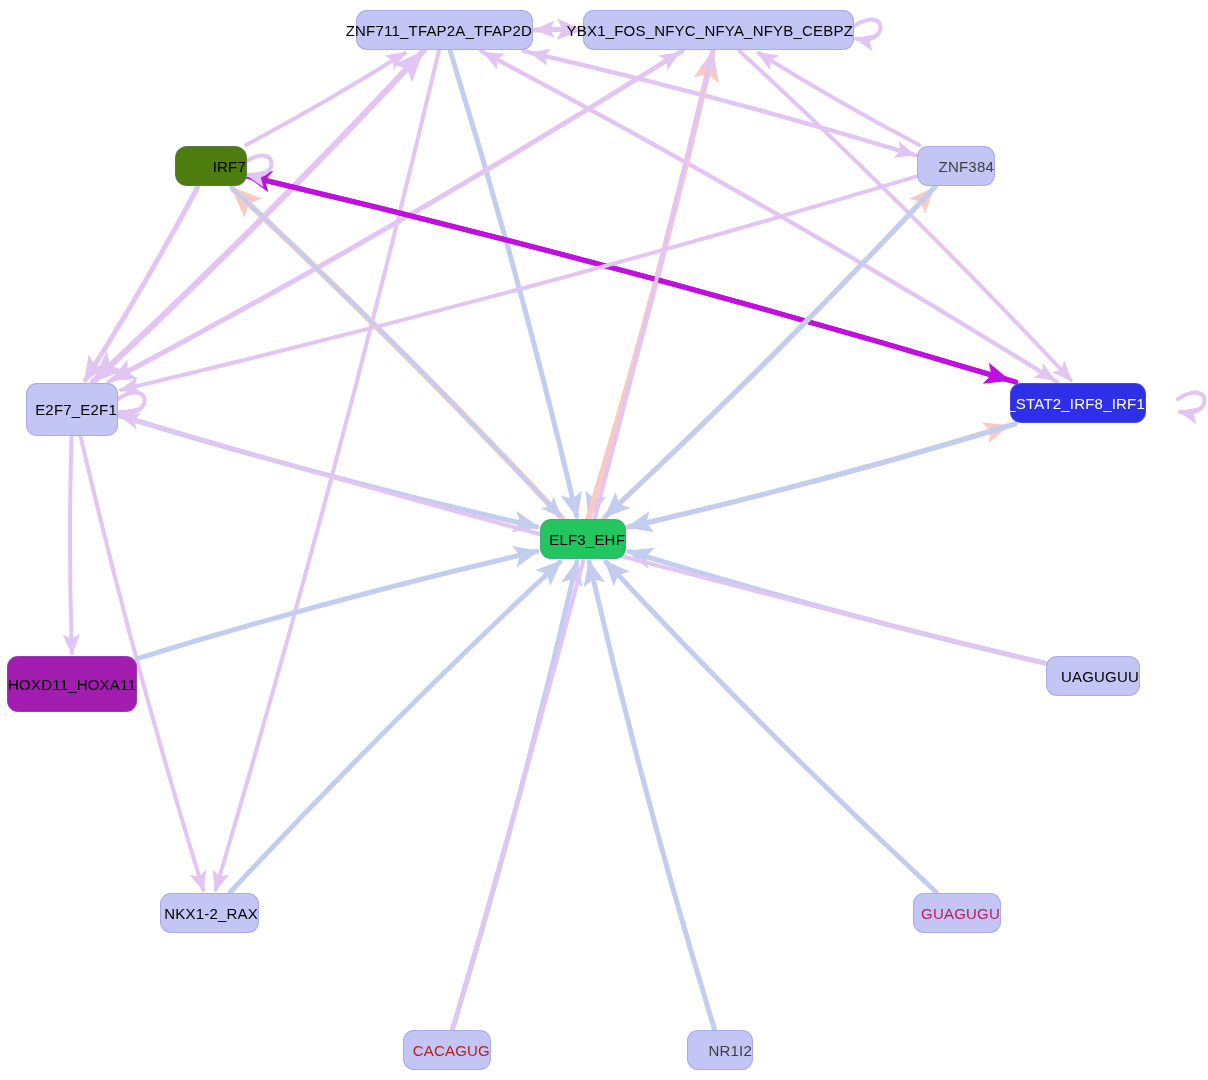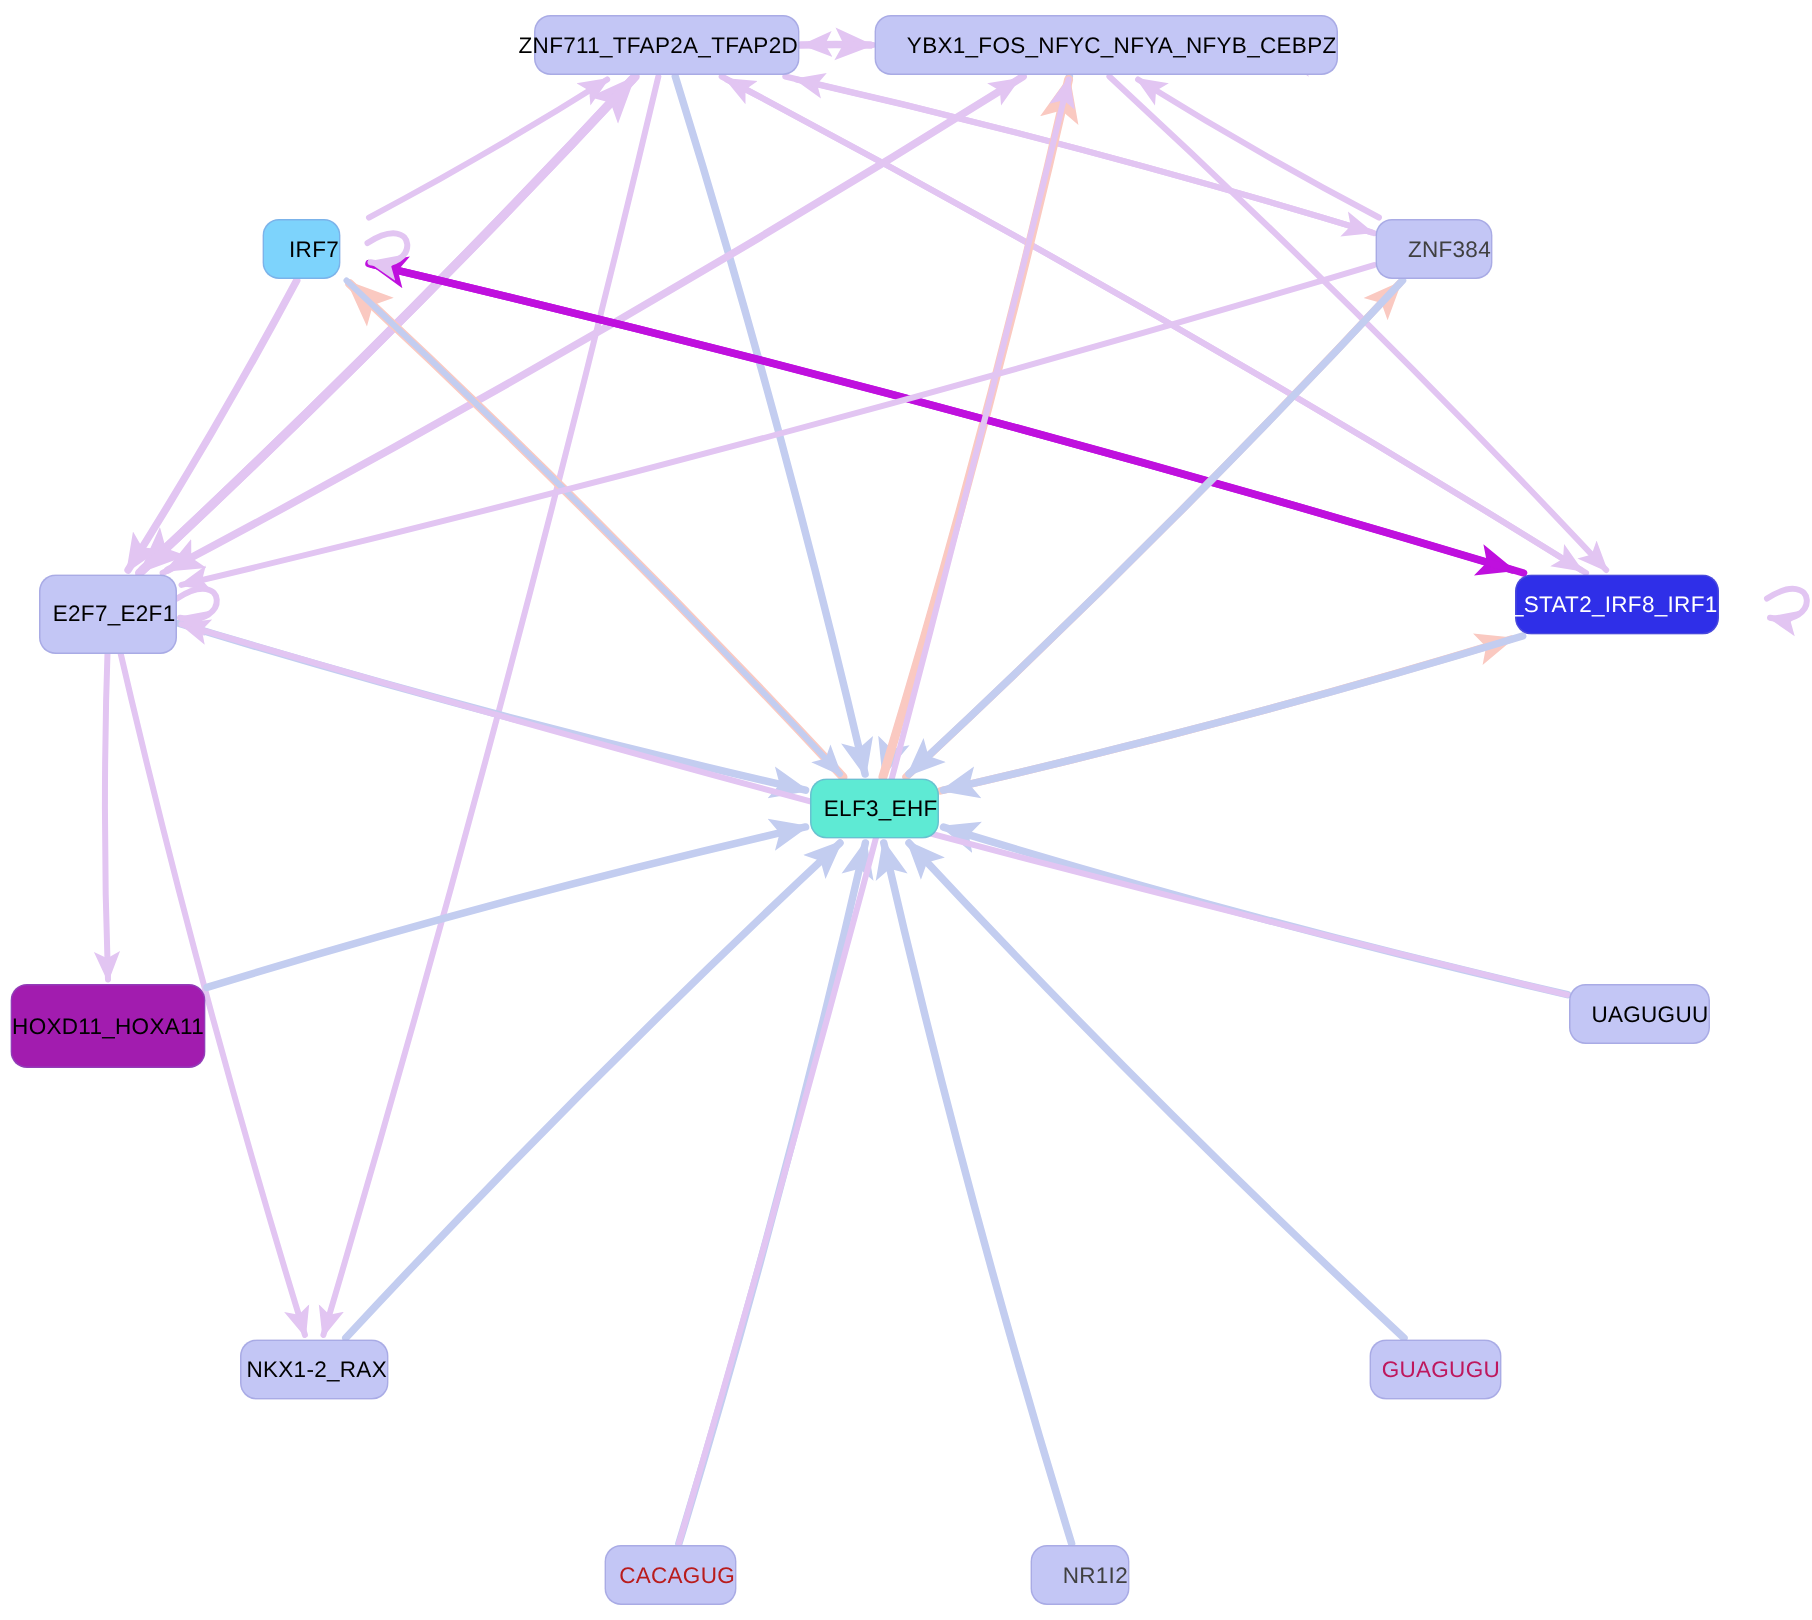--- a/index.html
+++ b/index.html
@@ -101,36 +101,36 @@
       <path d="M714.4,1029.0 Q643.4,797.8 589.2,562.0" fill="none" stroke="#c3cdf0" stroke-width="5" stroke-linecap="round" marker-end="url(#ah1)"></path>
       <path d="M854,26 C888,4 890,46 856,38.8" fill="none" stroke="#e2c5f2" stroke-width="4" stroke-linecap="round" marker-end="url(#ah0)"></path>
       <path d="M245,162 C279,140 281,182 247,174.8" fill="none" stroke="#e2c5f2" stroke-width="4" stroke-linecap="round" marker-end="url(#ah0)"></path>
       <path d="M118,399 C152,377 154,419 120,411.8" fill="none" stroke="#e2c5f2" stroke-width="4" stroke-linecap="round" marker-end="url(#ah0)"></path>
       <path d="M1178,399 C1212,377 1214,419 1180,411.8" fill="none" stroke="#e2c5f2" stroke-width="4" stroke-linecap="round" marker-end="url(#ah0)"></path>
     </svg>
   <div id="node-layer">
       <div class="node" style="left: 356px; top: 10px; width: 177px; height: 40px; background: rgb(195, 198, 245); color: rgb(0, 0, 0);">
         <span class="node-label">ZNF711_TFAP2A_TFAP2D</span>
       </div>
-      <div class="node" style="left: 583px; top: 10px; width: 309px; height: 40px; background: rgb(195, 198, 245); color: rgb(0, 0, 0);">
+      <div class="node" style="left: 583px; top: 10px; width: 271px; height: 40px; background: rgb(195, 198, 245); color: rgb(0, 0, 0);">
         <span class="node-label">YBX1_FOS_NFYC_NFYA_NFYB_CEBPZ</span>
       </div>
-      <div class="node" style="left: 175px; top: 146px; width: 52px; height: 40px; background: #7dd3fc; color: rgb(0, 0, 0);">
+      <div class="node" style="left: 175px; top: 146px; width: 72px; height: 40px; background: #4d7c0f; color: rgb(0, 0, 0); border-radius: 12px;">
         <span class="node-label">IRF7</span>
       </div>
       <div class="node" style="left: 917px; top: 146px; width: 78px; height: 40px; background: rgb(195, 198, 245); color: #404040;">
         <span class="node-label">ZNF384</span>
       </div>
       <div class="node" style="left: 26px; top: 383px; width: 92px; height: 53px; background: rgb(195, 198, 245); color: rgb(0, 0, 0);">
         <span class="node-label">E2F7_E2F1</span>
       </div>
       <div class="node" style="left: 1010px; top: 383px; width: 136px; height: 40px; background: rgb(47, 47, 232); color: #ffffff;">
         <span class="node-label">IRF2_STAT2_IRF8_IRF1</span>
       </div>
-      <div class="node" style="left: 540px; top: 519px; width: 86px; height: 40px; background: #5eead4; color: rgb(0, 0, 0);">
+      <div class="node" style="left: 540px; top: 519px; width: 86px; height: 40px; background: #22c55e; color: rgb(0, 0, 0);">
         <span class="node-label">ELF3_EHF</span>
       </div>
       <div class="node" style="left: 7px; top: 656px; width: 130px; height: 56px; background: #a21caf; color: rgb(0, 0, 0);">
         <span class="node-label">HOXD11_HOXA11</span>
       </div>
       <div class="node" style="left: 1046px; top: 656px; width: 94px; height: 40px; background: rgb(195, 198, 245); color: rgb(0, 0, 0);">
         <span class="node-label">UAGUGUU</span>
       </div>
       <div class="node" style="left: 160px; top: 893px; width: 99px; height: 40px; background: rgb(195, 198, 245); color: rgb(0, 0, 0);">
         <span class="node-label">NKX1-2_RAX</span>

